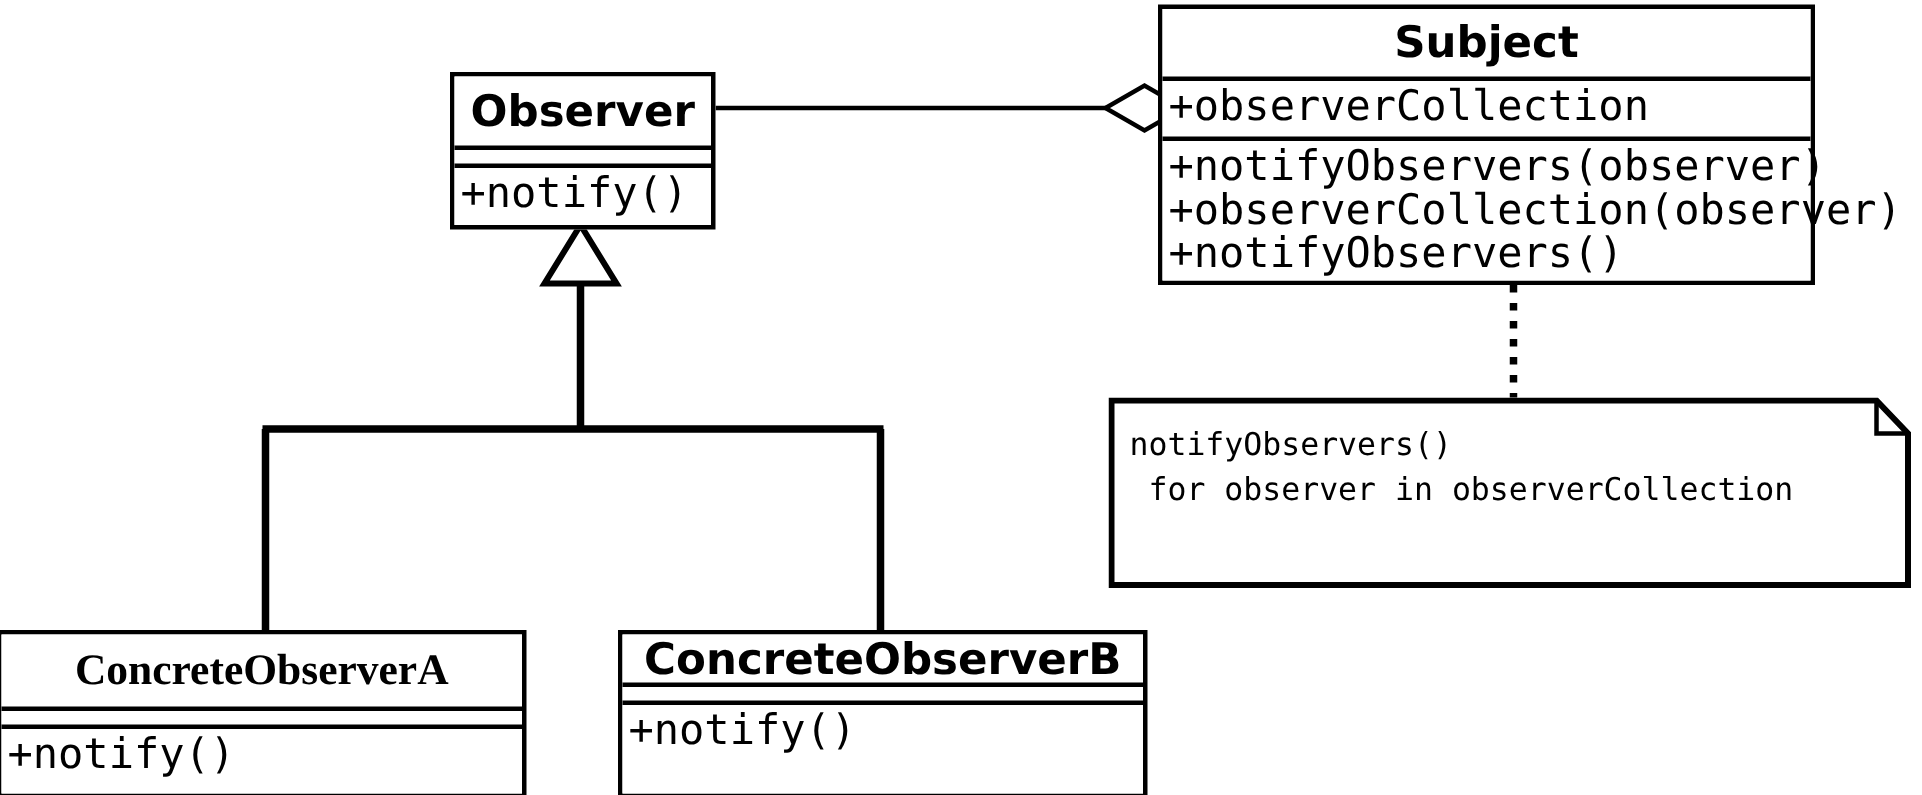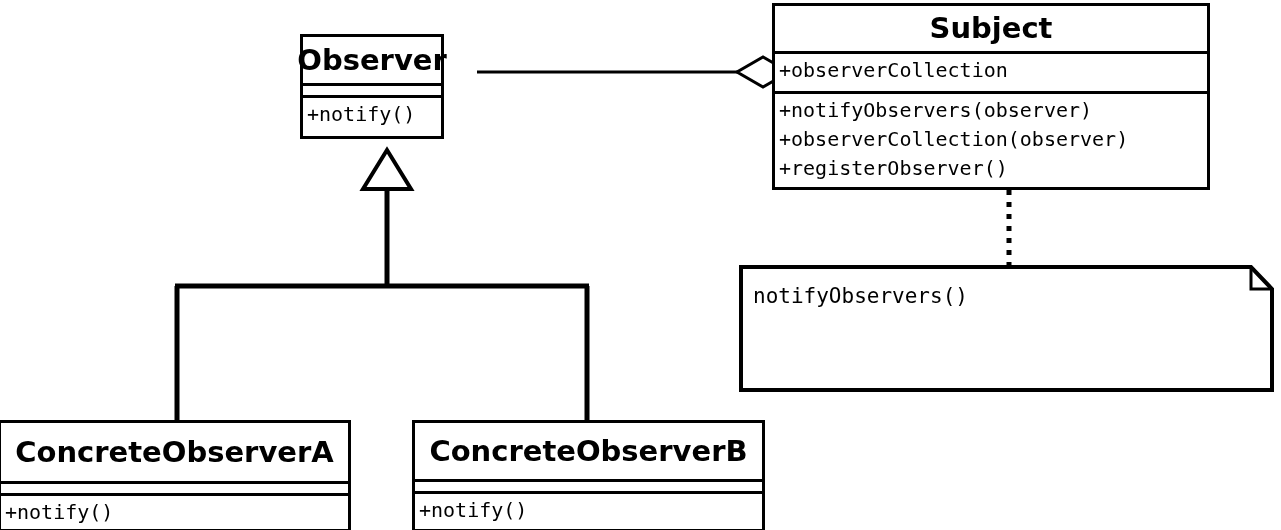--- a/index.html
+++ b/index.html
@@ -45,21 +45,21 @@
     color: #000000;
     text-align: center;
     line-height: 1;
     display: flex;
     align-items: center;
     justify-content: center;
     white-space: nowrap;
   }
   .members {
     font-family: "DejaVu Sans Mono", monospace;
-    font-size: 20px;
+    font-size: 28px;
     color: #000000;
     line-height: 29px;
     padding: 2px 2px 2px 4px;
     white-space: nowrap;
   }
   .member-row {
     white-space: nowrap;
   }
   .empty-band {
     height: 12px;
@@ -102,57 +102,58 @@
 
     <line x1="175" y1="286" x2="589" y2="286" stroke="#000000" stroke-width="5"></line>
 
     <line x1="177" y1="286" x2="177" y2="421" stroke="#000000" stroke-width="5"></line>
 
     <line x1="587" y1="286" x2="587" y2="421" stroke="#000000" stroke-width="5"></line>
 
     <line x1="1009" y1="190" x2="1009" y2="267" stroke="#000000" stroke-width="5" stroke-dasharray="5 7" stroke-linecap="butt"></line>
   </svg>
 
-  <div class="uml-class" style="left:300px; top:34px; width:144px; height:105px;">
+  <div class="uml-class" style="left:300px; top:48px; width:177px; height:105px;">
     <div class="compartment class-title" style="height:46px;">Observer</div>
     <div class="compartment divided empty-band"></div>
     <div class="compartment divided members" style="flex:1;">
       <div class="member-row">+notify()</div>
     </div>
   </div>
 
   <div class="uml-class" style="left:772px; top:3px; width:438px; height:187px;">
     <div class="compartment class-title" style="height:45px;">Subject</div>
     <div class="compartment divided members" style="height:40px;">
       <div class="member-row">+observerCollection</div>
     </div>
     <div class="compartment divided members" style="flex:1;">
       <div class="member-row">+notifyObservers(observer)</div>
       <div class="member-row">+observerCollection(observer)</div>
-      <div class="member-row">+registerObserver()</div>
+      <div class="member-row">+notifyObservers()</div>
     </div>
   </div>
 
   <div class="uml-note" style="left:739px; top:265px; width:535px; height:89px;text-decoration:underline;">
     <svg class="note-shape" width="535" height="127" viewBox="0 0 535 127" xmlns="http://www.w3.org/2000/svg">
       <path d="M 2 2 L 512 2 L 533 24 L 533 125 L 2 125 Z" fill="#ffffff" stroke="#000000" stroke-width="4" stroke-linejoin="miter"></path>
       <path d="M 512 2 L 512 24 L 533 24" fill="none" stroke="#000000" stroke-width="3" stroke-linejoin="miter"></path>
     </svg>
     <div class="note-text" style="top:16px;">notifyObservers()</div>
+    <div class="note-text" style="top:46px;"> for observer in observerCollection</div>
   </div>
 
   <div class="uml-class" style="left:-2px; top:420px; width:353px; height:112px;">
-    <div class="compartment class-title" style="height:58px;">ConcreteObserverA</div>
+    <div class="compartment class-title" style="height:48px;font-family:Liberation Serif, serif;">ConcreteObserverA</div>
     <div class="compartment divided empty-band"></div>
     <div class="compartment divided members" style="flex:1;">
       <div class="member-row">+notify()</div>
     </div>
   </div>
 
   <div class="uml-class" style="left:412px; top:420px; width:353px; height:112px;">
-    <div class="compartment class-title" style="height:56px;">ConcreteObserverB</div>
+    <div class="compartment class-title" style="height:32px;">ConcreteObserverB</div>
     <div class="compartment divided empty-band"></div>
     <div class="compartment divided members" style="flex:1;">
       <div class="member-row">+notify()</div>
     </div>
   </div>
 
 </div>
 
 </body></html>

